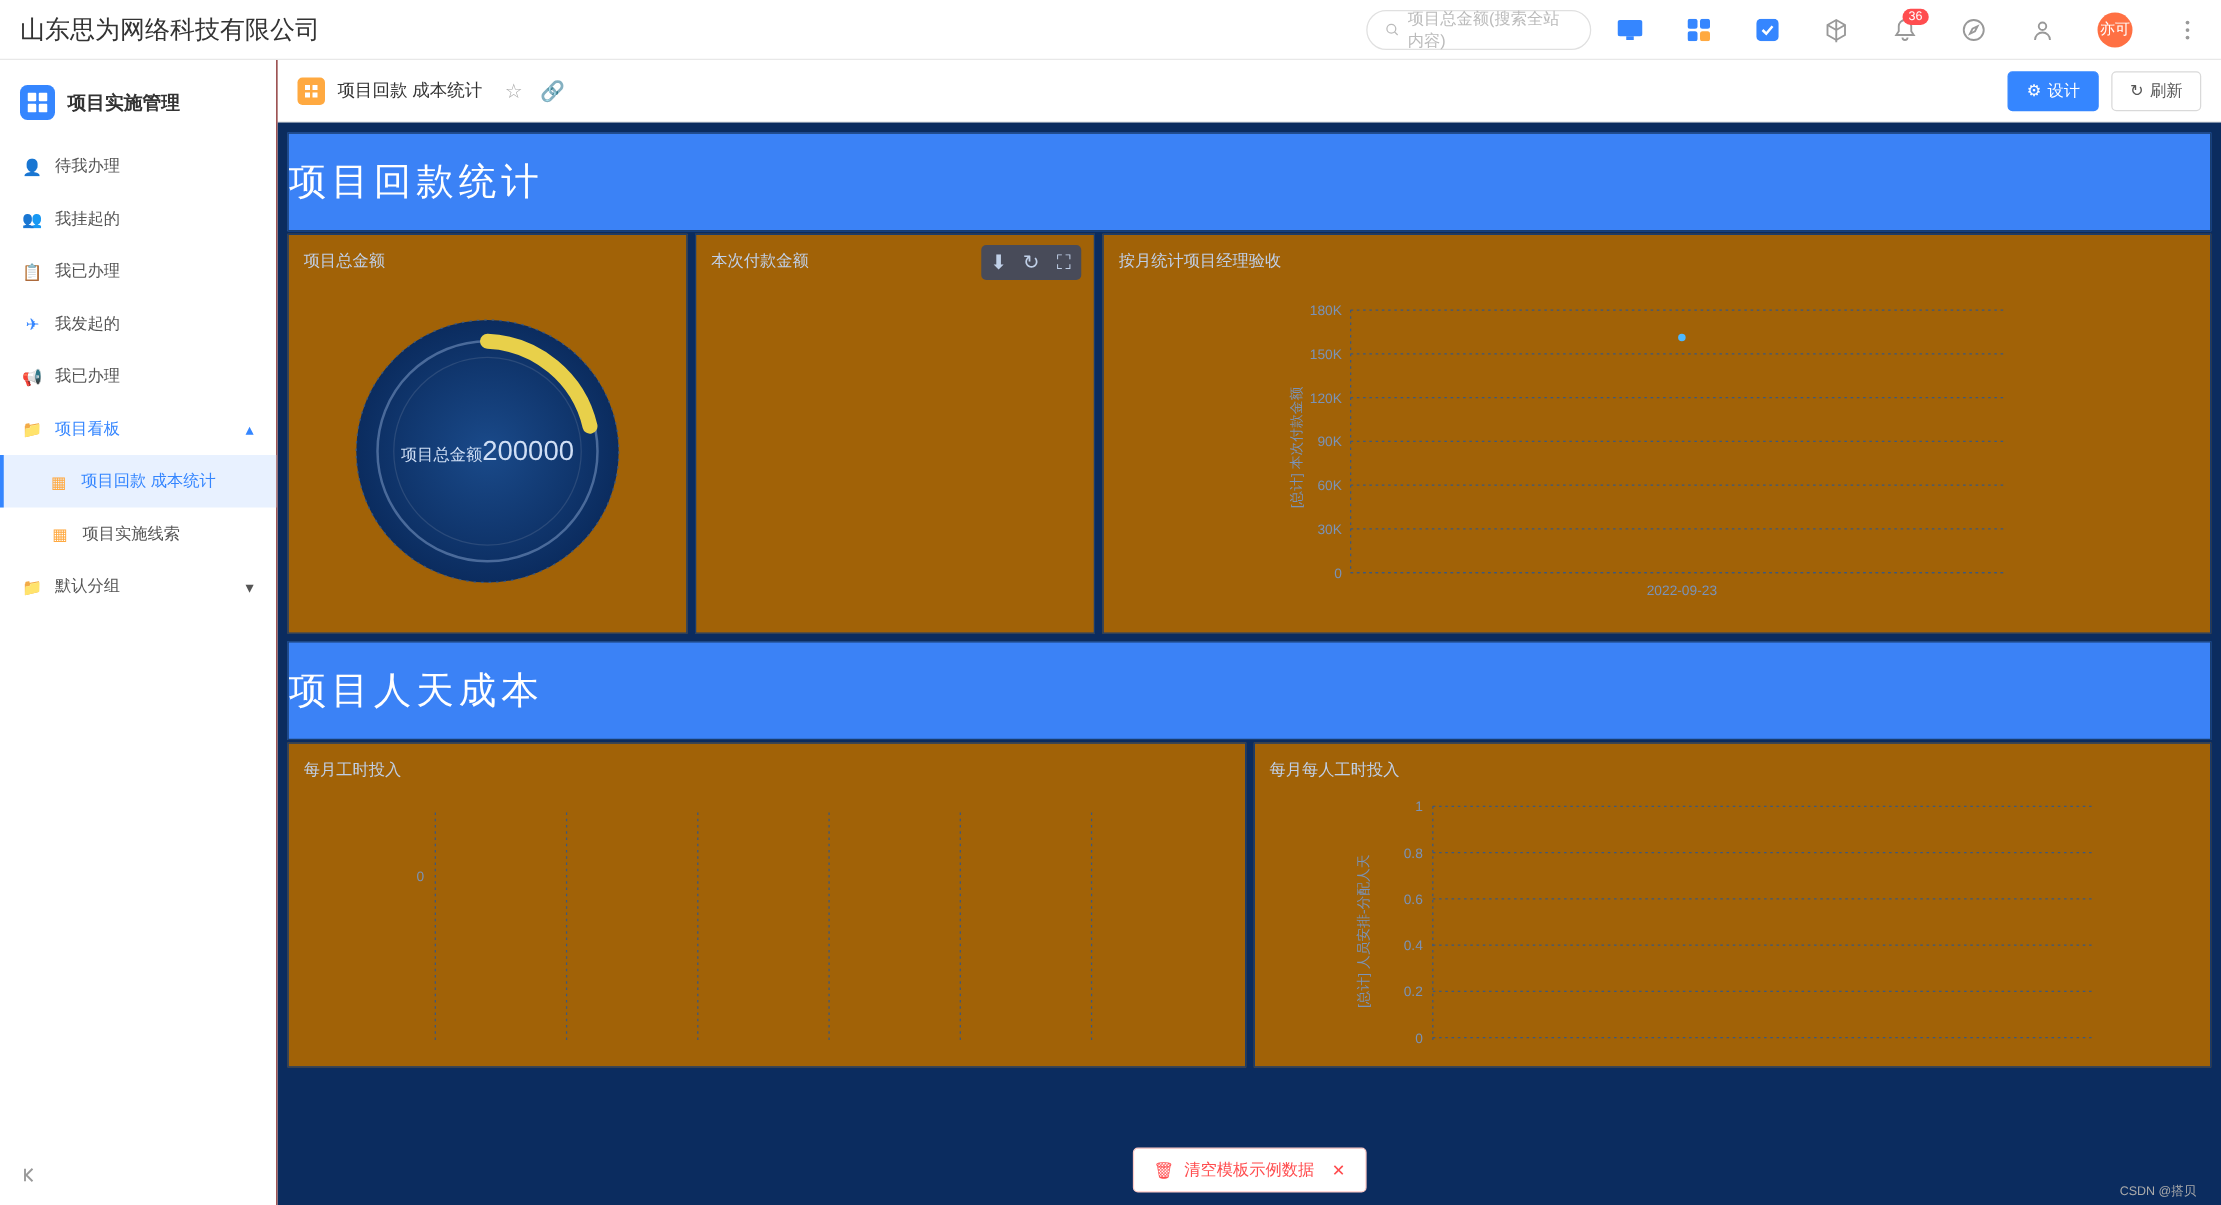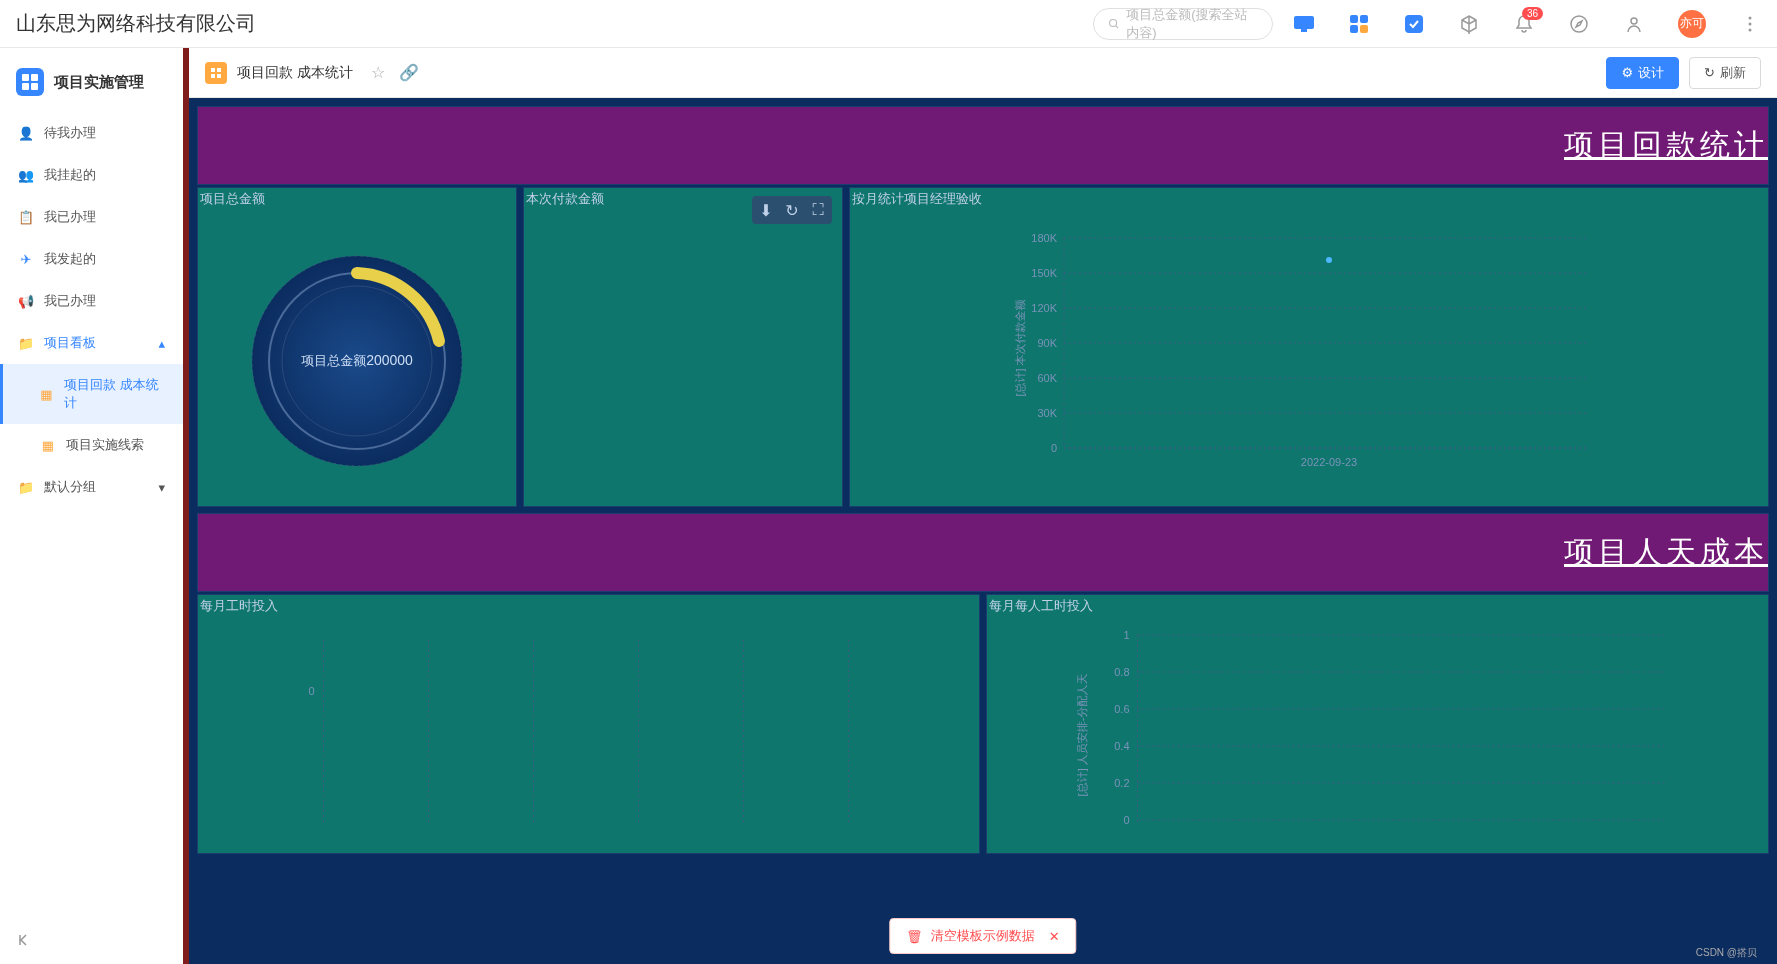--- a/index.html
+++ b/index.html
@@ -8,21 +8,21 @@
 .company-name { font-size: 20px; color: #333; flex-shrink: 0; }
 .top-spacer { flex: 1; }
 .search-box { border: 1px solid #e0e0e0; border-radius: 20px; height: 32px; padding: 0 14px; display: flex; align-items: center; width: 180px; color: #bbb; font-size: 13px; }
 .search-box svg { width: 14px; height: 14px; margin-right: 6px; }
 .top-icons { display: flex; align-items: center; gap: 33px; margin-left: 20px; }
 .top-icon { width: 22px; height: 22px; display: flex; align-items: center; justify-content: center; color: #666; cursor: pointer; position: relative; }
 .top-icon.blue { color: #3586ff; }
 .badge { position: absolute; top: -6px; right: -8px; background: #ff4d4f; color: #fff; border-radius: 9px; font-size: 10px; padding: 1px 5px; min-width: 18px; text-align: center; }
 .avatar-circle { width: 28px; height: 28px; border-radius: 50%; background: #ff7043; color: #fff; display: flex; align-items: center; justify-content: center; font-size: 12px; }
 .layout { display: flex; height: 916px; }
-.sidebar { width: 189px; background: #fff; border-right: 6px solid #7f1d1d; padding-top: 10px; position: relative; }
+.sidebar { width: 222px; background: #fff; border-right: 1px solid #7f1d1d; padding-top: 10px; position: relative; }
 .sidebar-header { display: flex; align-items: center; padding: 10px 16px 16px; }
 .sidebar-logo { width: 28px; height: 28px; background: #3586ff; border-radius: 6px; display: flex; align-items: center; justify-content: center; margin-right: 10px; }
 .sidebar-logo svg { width: 16px; height: 16px; fill: #fff; }
 .sidebar-title { font-size: 15px; font-weight: 600; color: #333; }
 .nav-item { display: flex; align-items: center; padding: 12px 18px; font-size: 13px; color: #555; cursor: pointer; gap: 10px; }
 .nav-item.expanded { color: #3586ff; justify-content: space-between; }
 .nav-item.active { background: #e8f1ff; color: #3586ff; border-left: 3px solid #3586ff; padding-left: 36px; }
 .nav-sub { padding-left: 40px; }
 .nav-icon { width: 16px; height: 16px; display: inline-flex; align-items: center; justify-content: center; }
 .chev { margin-left: auto; }
@@ -31,28 +31,28 @@
 .page-header { height: 50px; background: #fff; display: flex; align-items: center; padding: 0 16px; border-bottom: 1px solid #e8e8e8; }
 .page-icon { width: 22px; height: 22px; background: #ffa940; border-radius: 4px; margin-right: 10px; display: flex; align-items: center; justify-content: center; }
 .page-title { font-size: 14px; color: #333; }
 .page-tools { display: flex; gap: 14px; margin-left: 18px; color: #aaa; }
 .page-actions { margin-left: auto; display: flex; gap: 10px; }
 .btn { padding: 6px 14px; border-radius: 4px; font-size: 13px; cursor: pointer; display: flex; align-items: center; gap: 5px; border: 1px solid #d9d9d9; background: #fff; color: #555; }
 .btn.primary { background: #3586ff; color: #fff; border-color: #3586ff; }
 .dashboard { flex: 1; background: #0b2c5f; padding: 6px; overflow-y: auto; position: relative; }
 .dashboard::-webkit-scrollbar { width: 10px; }
 .dashboard::-webkit-scrollbar-thumb { background: #2a4a7a; border-radius: 5px; }
-.section-title { background: #701a75; color: #fff; font-size: 30px; text-align: right; padding: 18px 0; letter-spacing: 4px; border: 1px solid #1a3d6e; margin: 2px; text-decoration: underline; }
+.section-title { background: #3b82f6; color: #fff; font-size: 30px; text-align: left; padding: 18px 0; letter-spacing: 4px; border: 1px solid #1a3d6e; margin: 2px; }
 .row { display: flex; gap: 6px; padding: 0 2px 4px; }
-.card { background: #0f766e; border: 1px solid #1a3d6e; padding: 2px; position: relative; }
+.card { background: #a16207; border: 1px solid #1a3d6e; padding: 12px; position: relative; }
 .card-title { color: #c0d0e8; font-size: 13px; margin-bottom: 10px; }
 .gauge-card { width: 320px; height: 320px; display: flex; flex-direction: column; }
 .gauge-wrap { flex: 1; display: flex; align-items: center; justify-content: center; position: relative; }
 .gauge-label { color: #d0dff5; font-size: 13px; text-align: center; position: absolute; }
-.gauge-value { font-size: 14px; }
+.gauge-value { font-size: 22px; }
 .scatter-card { flex: 1; height: 320px; }
 .chart-axis text { fill: #7a93b8; font-size: 11px; }
 .chart-axis line, .chart-axis path { stroke: #3a5880; stroke-dasharray: 2,3; }
 .card-toolbar { position: absolute; top: 8px; right: 10px; display: flex; gap: 2px; background: rgba(50,70,110,0.8); border-radius: 4px; padding: 2px; }
 .tb-icon { width: 24px; height: 24px; display: flex; align-items: center; justify-content: center; color: #c0d0e8; cursor: pointer; }
 .line-card { height: 260px; }
 .clear-button { position: absolute; bottom: 10px; left: 50%; transform: translateX(-50%); background: #fff; border: 1px solid #ffccc7; border-radius: 4px; padding: 8px 16px; color: #ff4d4f; font-size: 13px; display: flex; align-items: center; gap: 8px; cursor: pointer; z-index: 100; }
 .watermark { position: absolute; bottom: 4px; right: 20px; color: #aaa; font-size: 10px; z-index: 100; }
 </style>
 </head>

